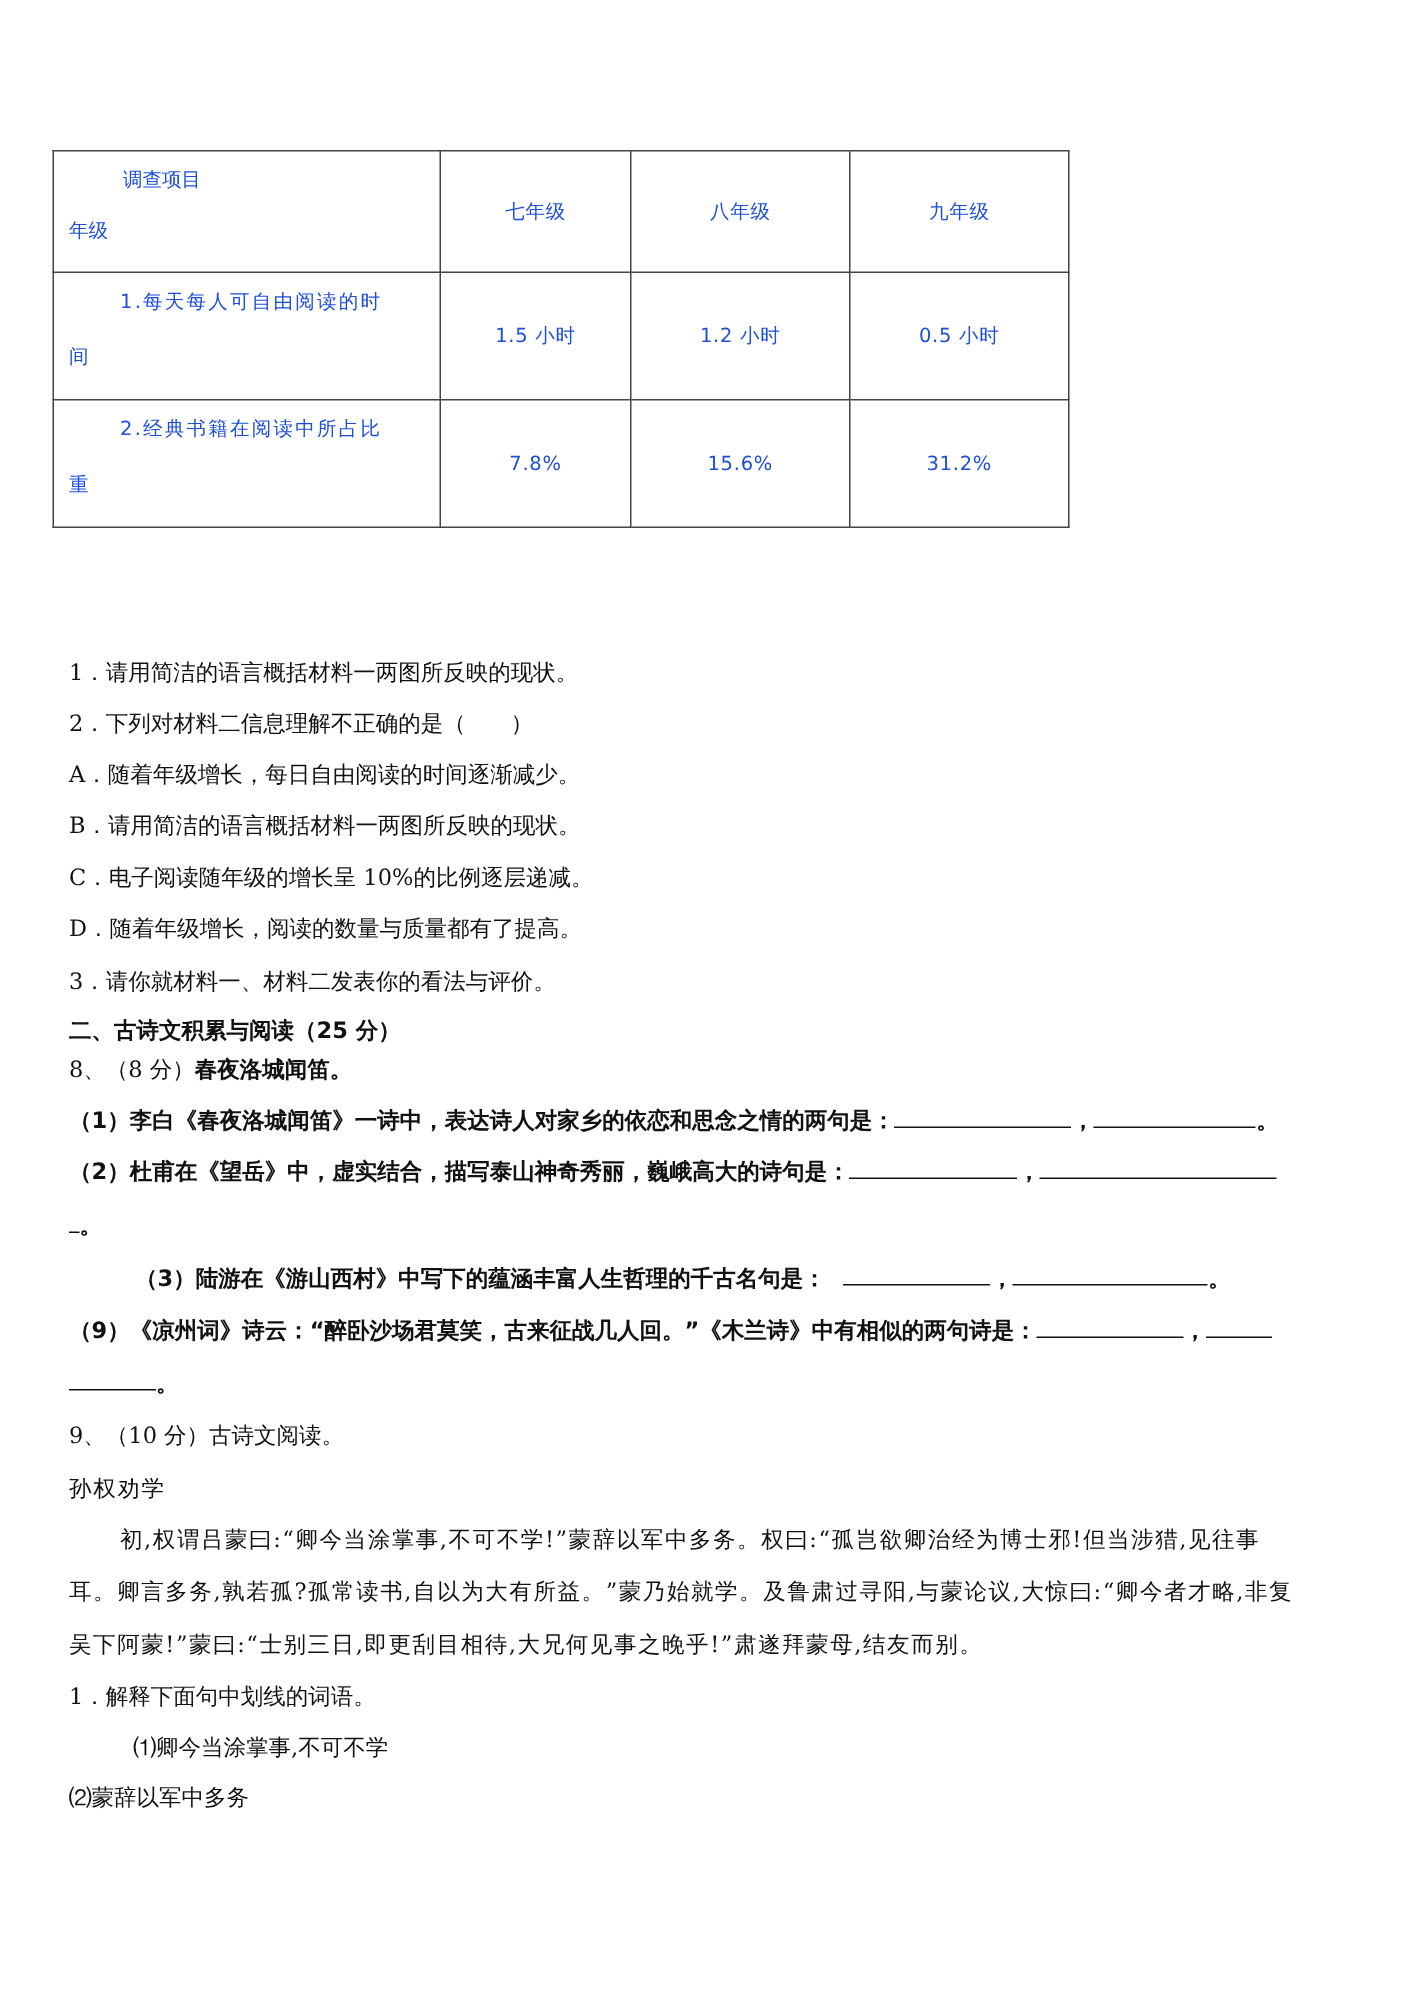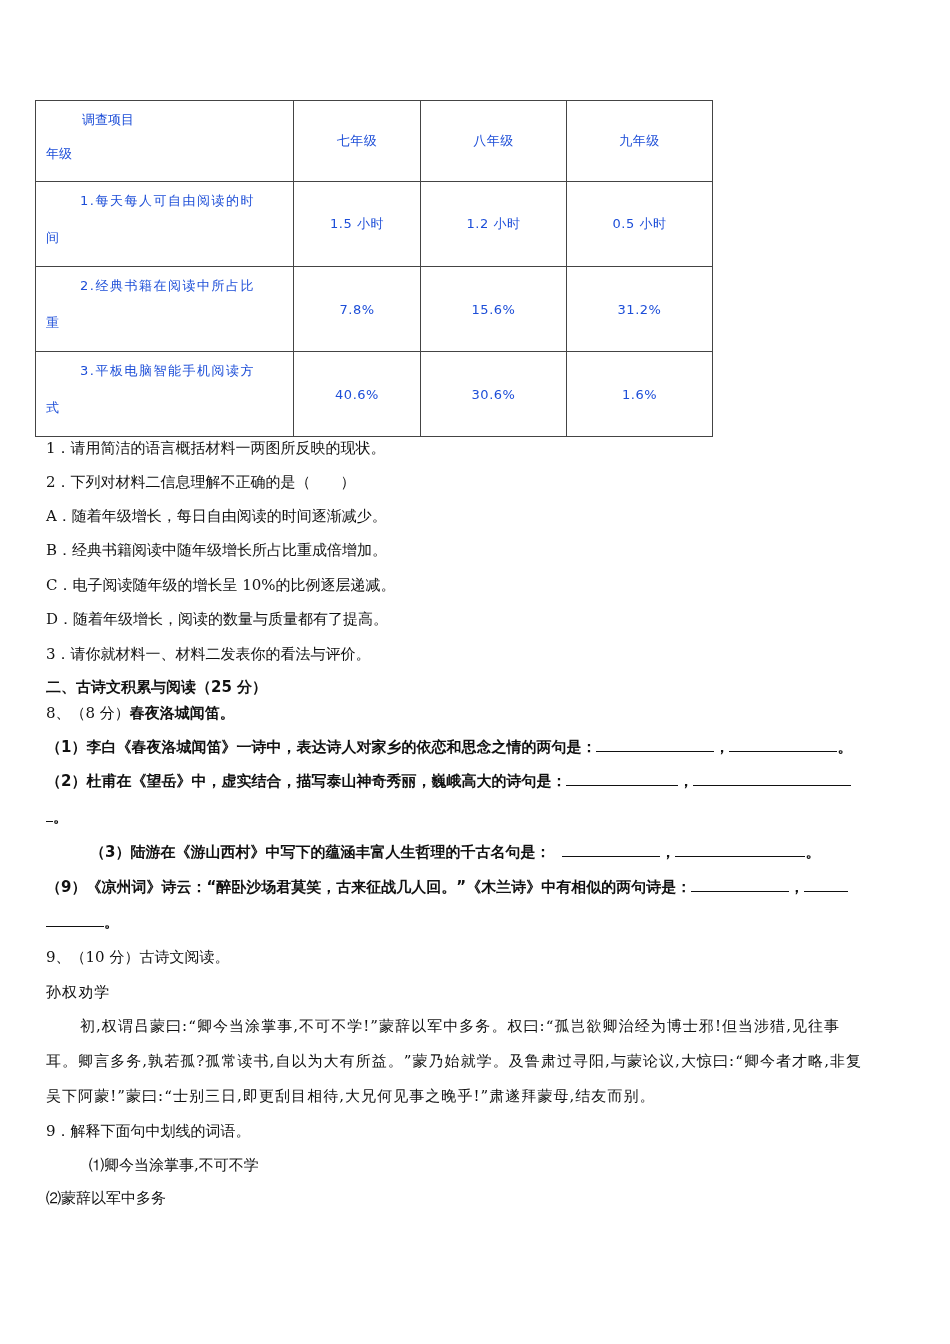--- a/index.html
+++ b/index.html
@@ -49,36 +49,27 @@
   </tr>
   <tr class="data-row">
     <td class="c0 item-cell">
       <span class="item-l1">2.经典书籍在阅读中所占比</span>
       <span class="item-l2">重</span>
     </td>
     <td class="num">7.8%</td>
     <td class="num">15.6%</td>
     <td class="num">31.2%</td>
   </tr>
-  <tr class="data-row">
-    <td class="c0 item-cell">
-      <span class="item-l1">3.平板电脑智能手机阅读方</span>
-      <span class="item-l2">式</span>
-    </td>
-    <td class="num">40.6%</td>
-    <td class="num">30.6%</td>
-    <td class="num">1.6%</td>
-  </tr>
 </tbody>
   </table>
 
 <div class="line" style="top:439px;">1．请用简洁的语言概括材料一两图所反映的现状。</div>
 <div class="line" style="top:473px;">2．下列对材料二信息理解不正确的是（　　）</div>
 <div class="line" style="top:507px;">A．随着年级增长，每日自由阅读的时间逐渐减少。</div>
-<div class="line" style="top:541px;">B．经典书籍阅读中随年级增长所占比重成倍增加。</div>
+<div class="line" style="top:541px;">B．请用简洁的语言概括材料一两图所反映的现状。</div>
 <div class="line" style="top:576px;">C．电子阅读随年级的增长呈 10%的比例逐层递减。</div>
 <div class="line" style="top:610px;">D．随着年级增长，阅读的数量与质量都有了提高。</div>
 <div class="line" style="top:645px;">3．请你就材料一、材料二发表你的看法与评价。</div>
 
 <div class="line bold" style="top:678px;">二、古诗文积累与阅读（25 分）</div>
 <div class="line" style="top:704px;">
   <span>8、（8 分）</span><span class="bold">春夜洛城闻笛。</span>
 </div>
 
 <div class="line bold" style="top:738px; left:46px;">
@@ -101,15 +92,15 @@
 </div>
 <div class="line bold" style="top:913px; left:46px;">
   <span class="blank" style="width:58px;"></span><span>。</span>
 </div>
 
 <div class="line" style="top:948px;">9、（10 分）古诗文阅读。</div>
 <div class="line passage" style="top:983px;">孙权劝学</div>
 <div class="line passage" style="top:1017px; left:80px; letter-spacing:1.05px;">初,权谓吕蒙曰:“卿今当涂掌事,不可不学!”蒙辞以军中多务。权曰:“孤岂欲卿治经为博士邪!但当涉猎,见往事</div>
 <div class="line passage" style="top:1052px; letter-spacing:1.05px;">耳。卿言多务,孰若孤?孤常读书,自以为大有所益。”蒙乃始就学。及鲁肃过寻阳,与蒙论议,大惊曰:“卿今者才略,非复</div>
 <div class="line passage" style="top:1087px; letter-spacing:1.05px;">吴下阿蒙!”蒙曰:“士别三日,即更刮目相待,大兄何见事之晚乎!”肃遂拜蒙母,结友而别。</div>
-<div class="line" style="top:1122px;">9．解释下面句中划线的词语。</div>
+<div class="line" style="top:1122px;">1．解释下面句中划线的词语。</div>
 <div class="line" style="top:1156px;margin-left:43px;">⑴卿今当涂掌事,不可不学</div>
 <div class="line" style="top:1189px;">⑵蒙辞以军中多务</div>
 
 </body></html>

